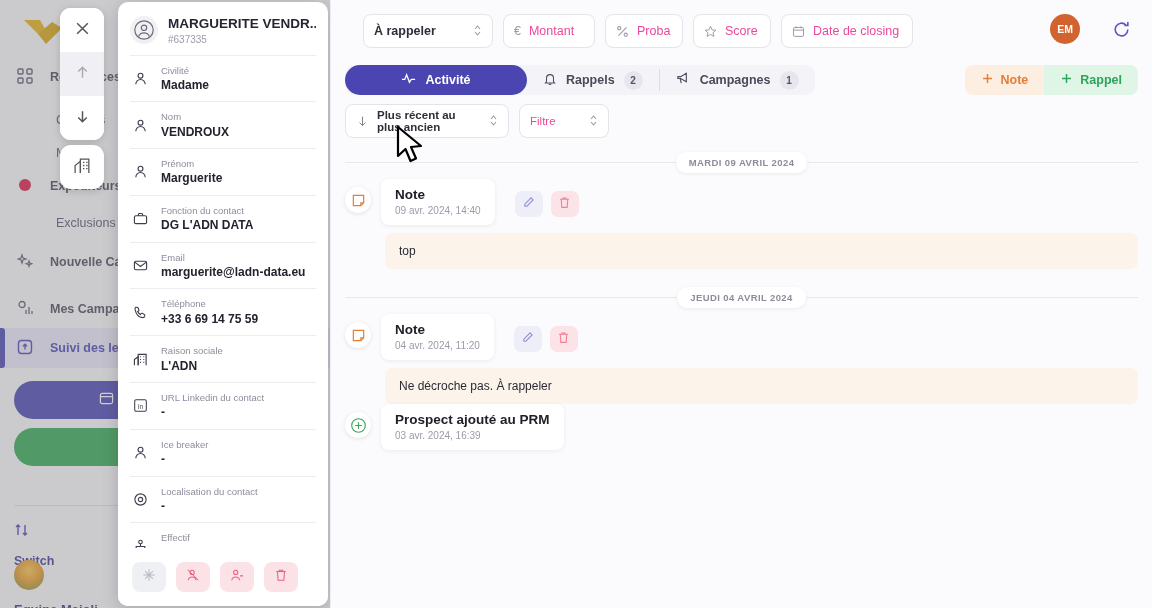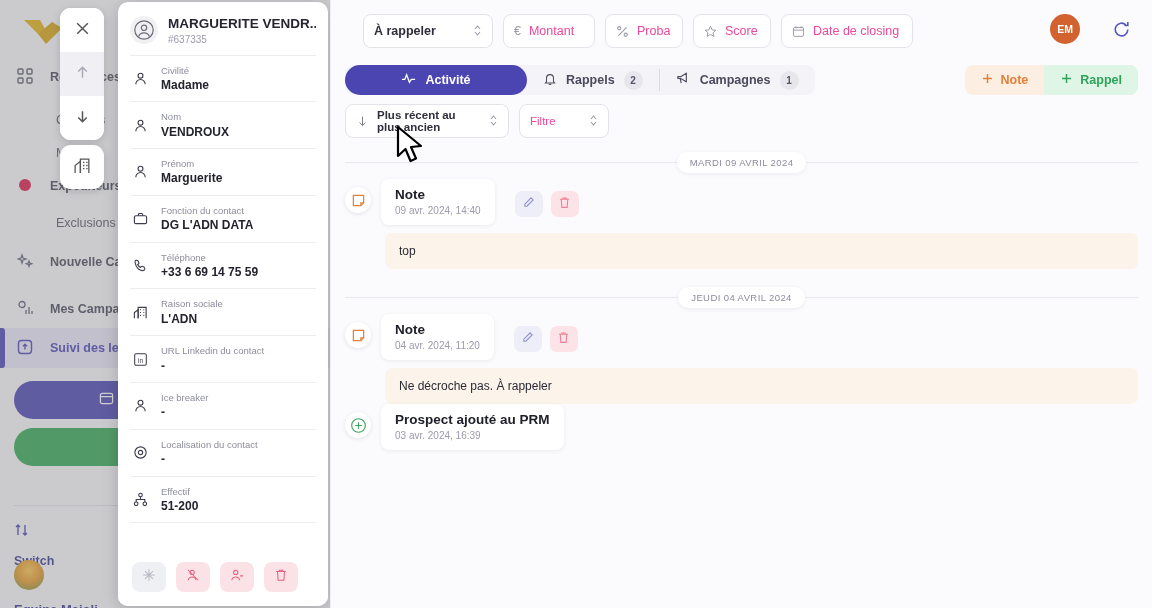--- a/index.html
+++ b/index.html
@@ -168,21 +168,21 @@
   .sort-row { display: flex; align-items: center; gap: 10px; padding: 6px 14px 0 14px; height: 36px; }
   .f-sort { width: 164px; font-size: 11.5px; font-weight: 600; }
   .f-filtre { width: 90px; font-size: 11.5px; }
 
   
   .timeline { padding: 8px 14px 0 14px; position: relative; }
   .day-sep { display: flex; align-items: center; margin: 8px 0 6px 0; }
   .day-line { flex: 1; height: 1px; background: #e7e7ee; }
   .day-chip {
     background: #fff; border-radius: 14px; padding: 5px 13px;
-    font-size: 9.5px; font-weight: 400; color: #8c8c9c; letter-spacing: .4px;
+    font-size: 9.5px; font-weight: 700; color: #8c8c9c; letter-spacing: .4px;
     box-shadow: 0 1px 4px rgba(0,0,0,.07);
   }
   .ev-row { display: flex; align-items: flex-start; gap: 10px; }
   .ev-dot {
     width: 26px; height: 26px; border-radius: 50%; background: #fff;
     display: flex; align-items: center; justify-content: center;
     box-shadow: 0 1px 4px rgba(0,0,0,.10); margin-top: 8px; flex: 0 0 26px;
   }
   .ev-card {
     background: #fff; border-radius: 8px; padding: 8px 14px 9px 14px;
@@ -414,20 +414,32 @@
               <rect x="1.5" y="5" width="13" height="8.5" rx="1.6"></rect>
               <path d="M5.8 5 V3.6 a1 1 0 0 1 1-1 h2.4 a1 1 0 0 1 1 1 V5"></path>
             </svg>
         </span>
         <div>
             <div class="cp-label">Fonction du contact</div>
         <div class="cp-value">DG L'ADN DATA</div>
           </div>
       </div>
 
+      <div class="cp-row">
+        <span class="cp-ico">
+          <svg width="15" height="15" viewBox="0 0 16 16" fill="none" stroke="#3d3d4c" stroke-width="1.2">
+              <rect x="1.5" y="3.5" width="13" height="9" rx="1.5"></rect>
+              <path d="M1.8 4.4 L8 9 L14.2 4.4"></path>
+            </svg>
+        </span>
+        <div>
+            <div class="cp-label">Email</div>
+        <div class="cp-value">marguerite@ladn-data.eu</div>
+          </div>
+      </div>
 
       <div class="cp-row">
         <span class="cp-ico">
           <svg width="15" height="15" viewBox="0 0 16 16" fill="none" stroke="#3d3d4c" stroke-width="1.2">
               <path d="M3 2.5 q2-0.5 2.6 1 l0.7 1.7 q0.3 0.8-0.5 1.3 l-0.8 0.5 q1 2.2 3 3.2 l0.5-0.8 q0.5-0.8 1.3-0.5 l1.7 0.7 q1.5 0.6 1 2.6 q-0.4 1.4-2.2 1.3 Q4 13 2.3 5.2 Q1.8 3 3 2.5 Z"></path>
             </svg>
         </span>
         <div>
             <div class="cp-label">Téléphone</div>
         <div class="cp-value">+33 6 69 14 75 59</div>

